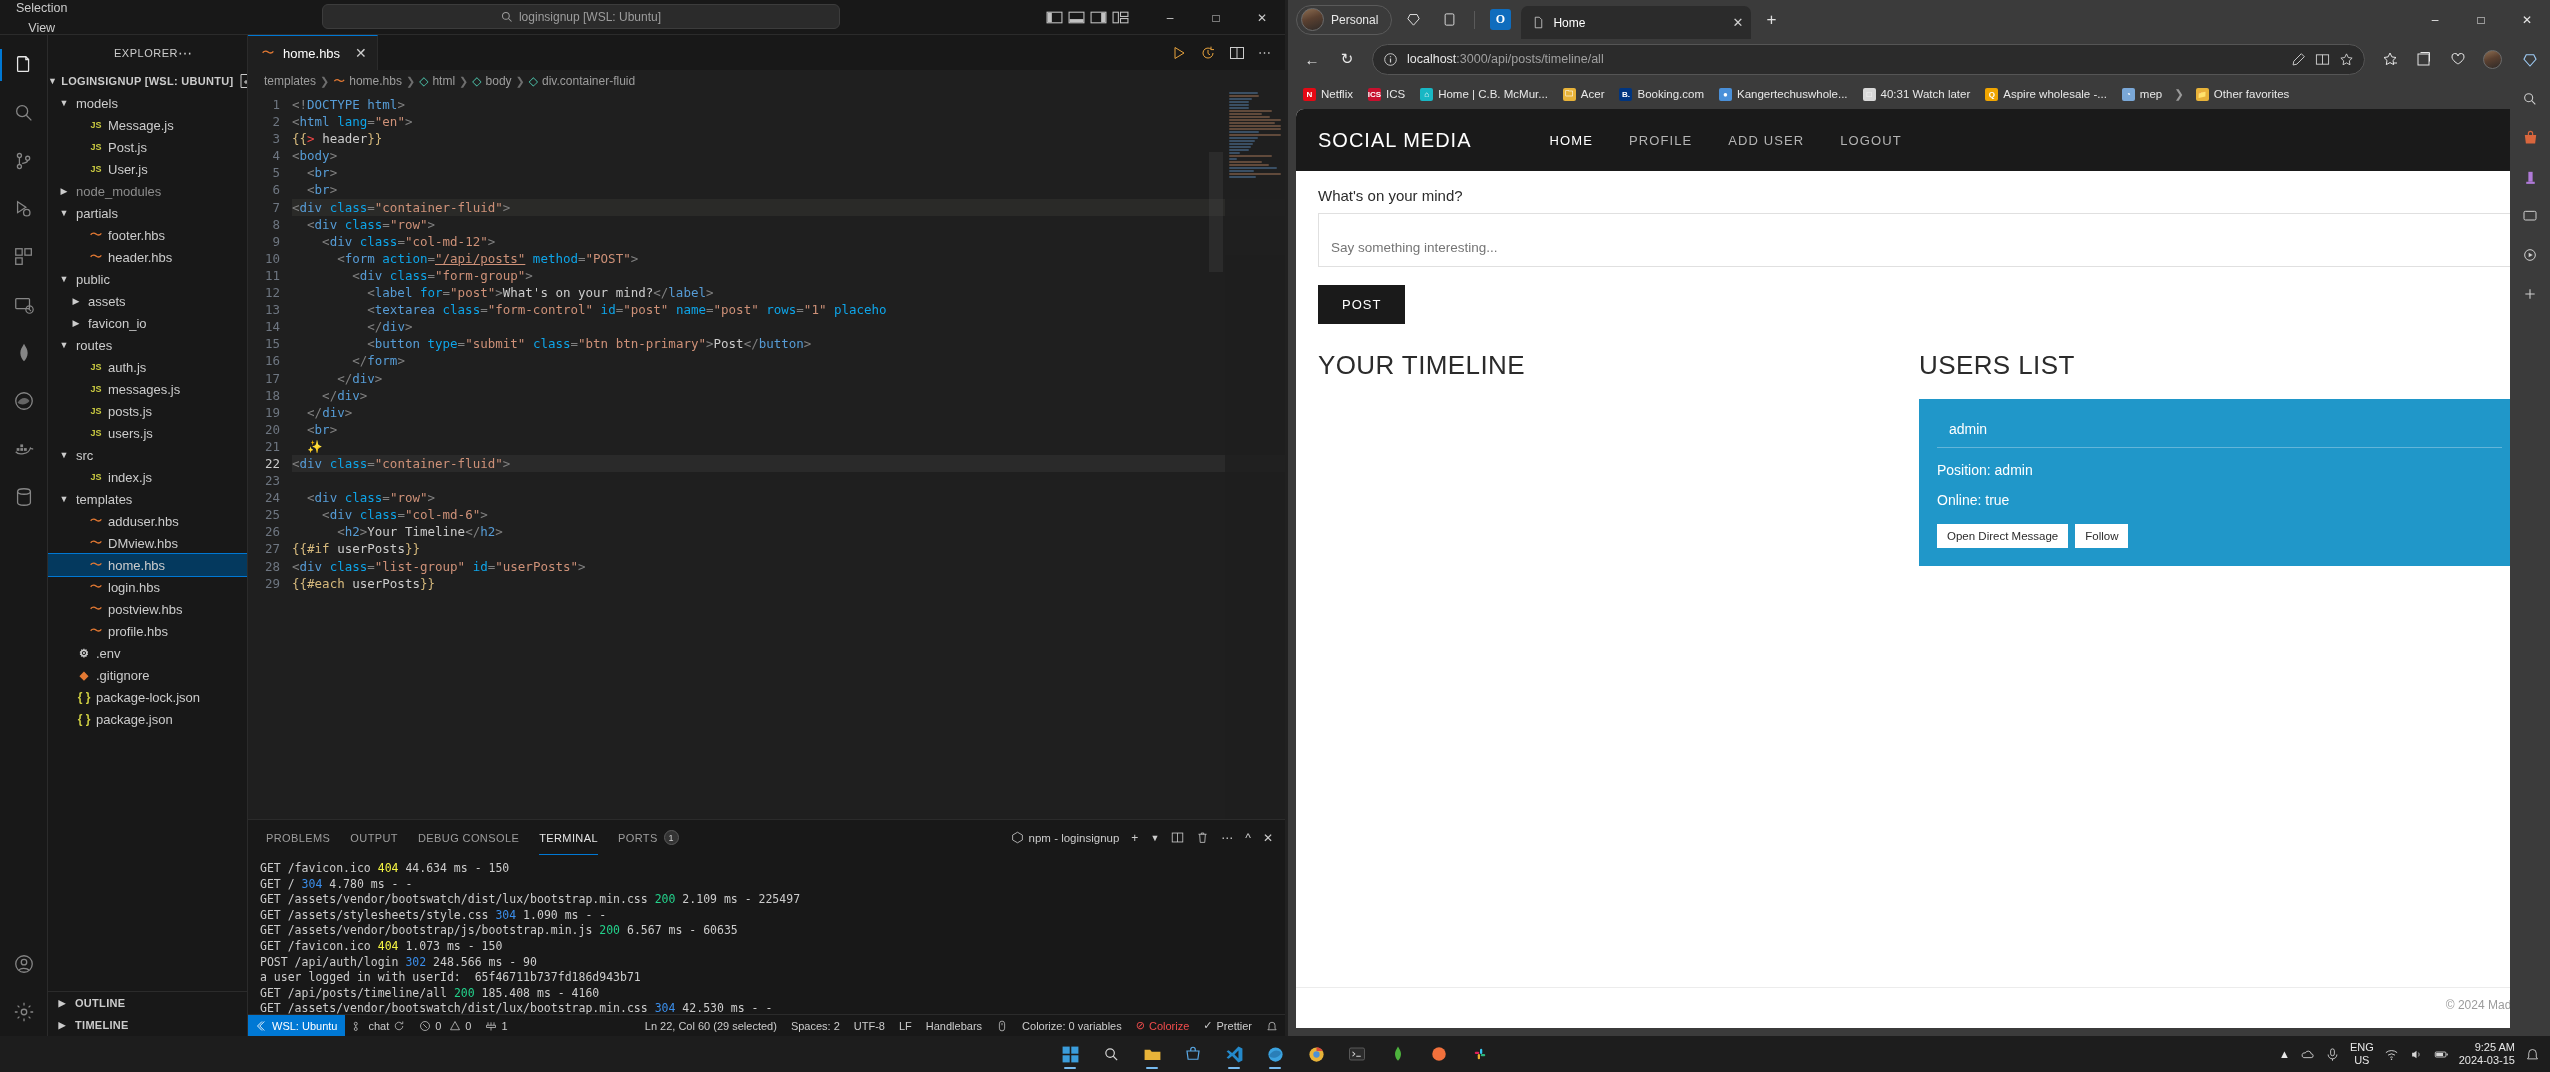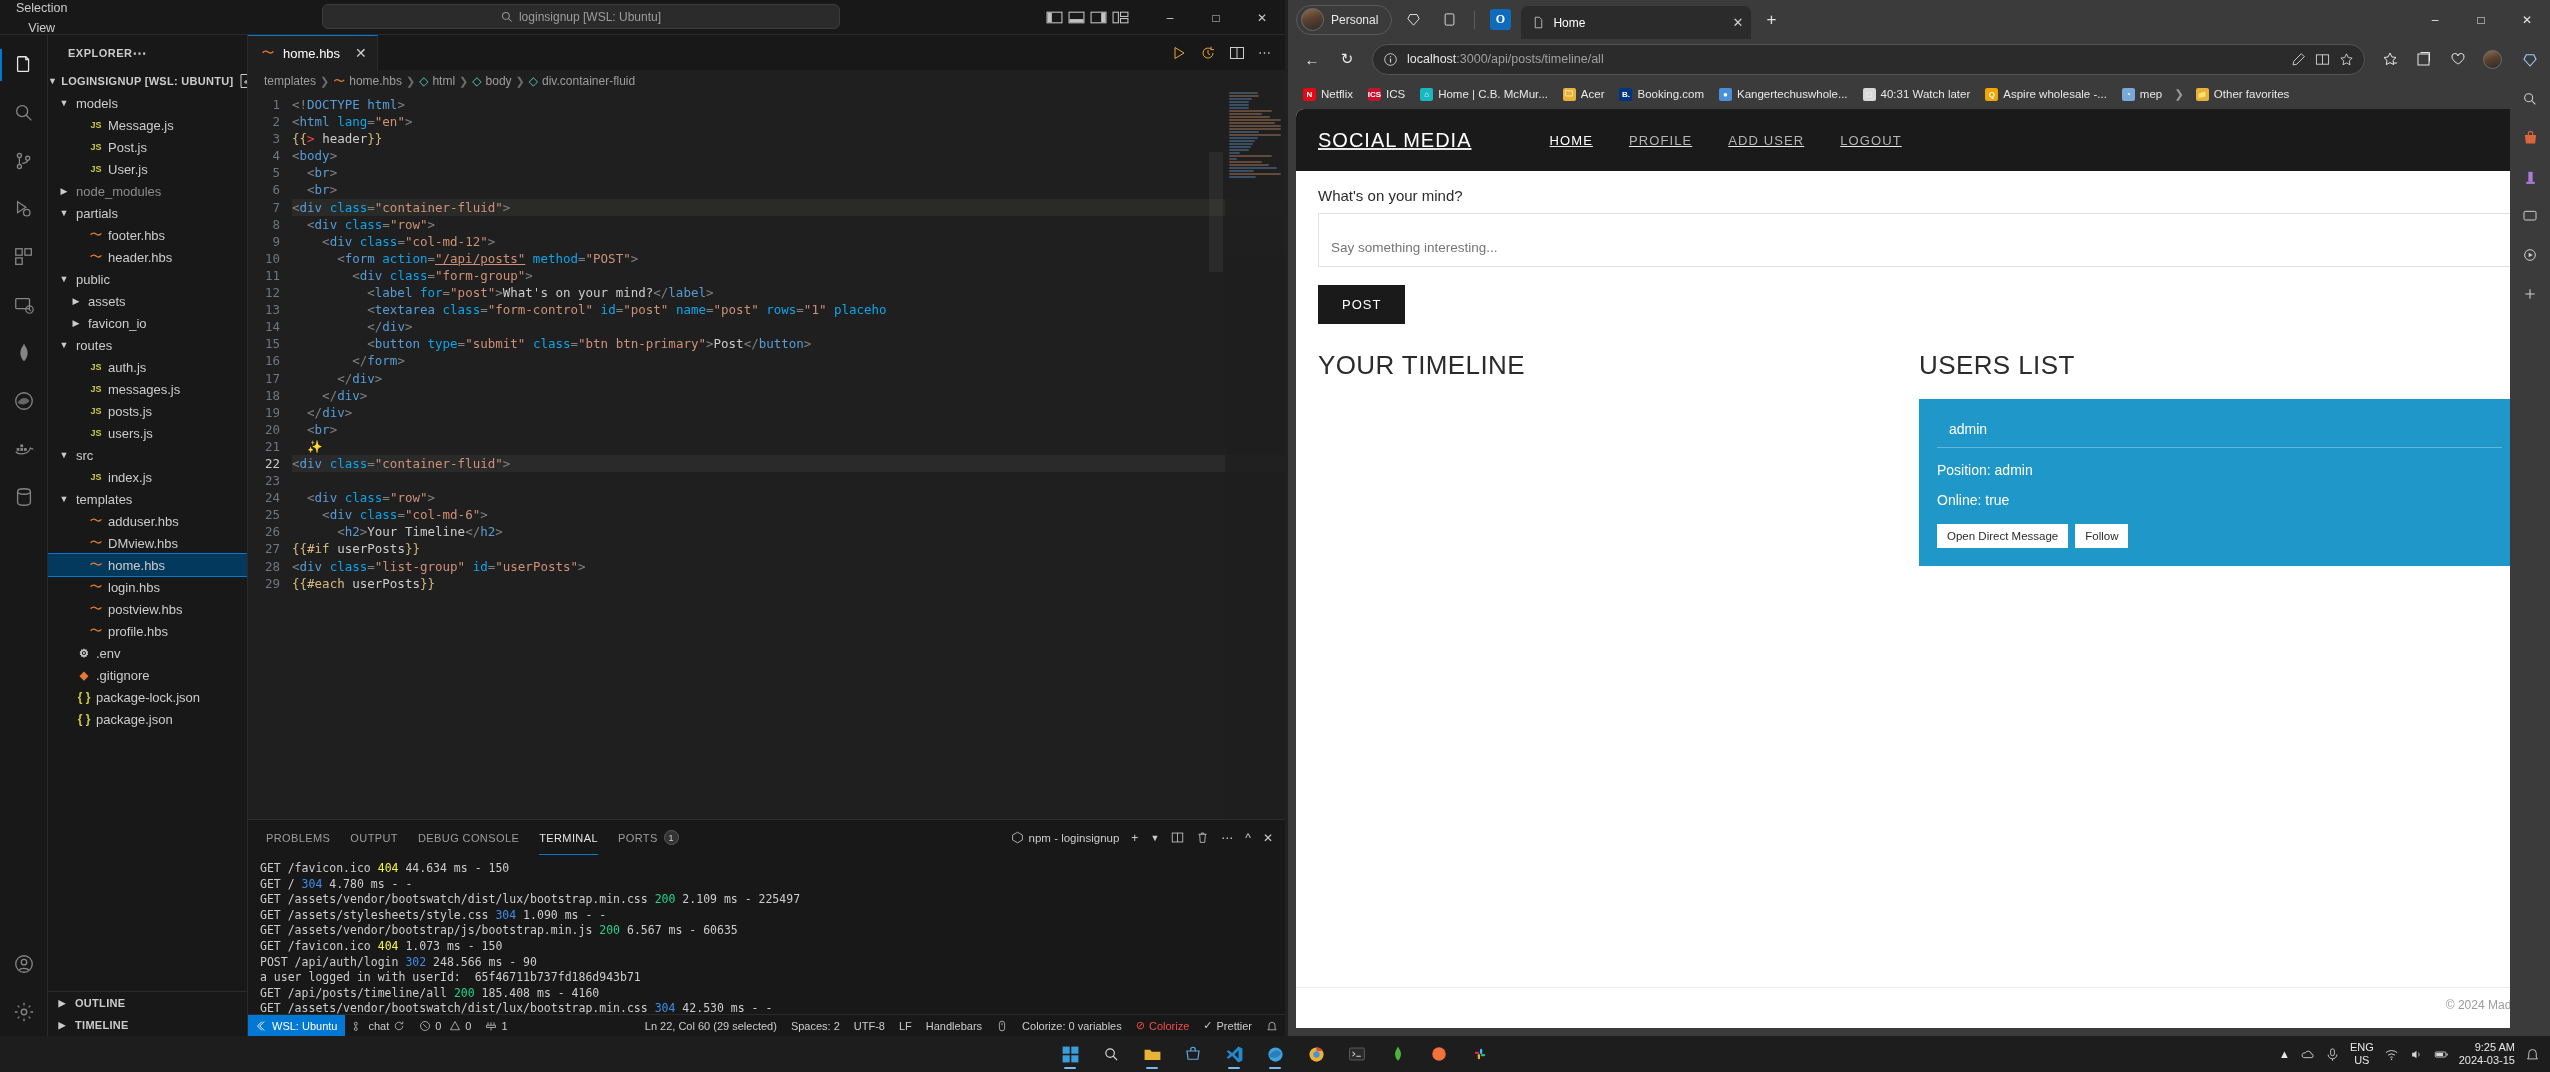--- a/index.html
+++ b/index.html
@@ -64,22 +64,22 @@
     content: ""; position: absolute; left: 0; top: 8px; bottom: 8px; width: 2px; background: #0078d4;
   }
   .act-spacer { flex: 1; }
 
   
   .sidebar {
     width: 200px; background: #181818; border-right: 1px solid #2b2b2b;
     display: flex; flex-direction: column; flex: 0 0 200px; min-height: 0;
   }
   .sb-header {
-    height: 35px; display: flex; align-items: center; justify-content: flex-start;
-    padding: 0 8px 0 20px; font-size: 11px; letter-spacing: .5px; color: #cccccc; font-weight: bold;
+    height: 35px; display: flex; align-items: center; justify-content: center;
+    padding: 0 8px 0 20px; font-size: 11px; letter-spacing: .5px; color: #cccccc;
   }
   .sb-header .dots { color: #cccccc; font-size: 14px; letter-spacing: 1px; }
   .tree { flex: 1; overflow: hidden; font-size: 13px; }
   .tree-row {
     height: 22px; display: flex; align-items: center; gap: 4px; padding-right: 6px;
     white-space: nowrap; color: #cccccc; cursor: pointer;
   }
   .tree-row.selected { background: #04395e; outline: 1px solid #0078d4; }
   .tree-row.root { font-weight: bold; font-size: 11px; letter-spacing: .3px; }
   .tw { width: 16px; display: inline-flex; align-items: center; justify-content: center; color: #cccccc; font-size: 9px; }
@@ -224,21 +224,21 @@
   }
   .bm { display: flex; align-items: center; gap: 5px; padding: 3px 7px; border-radius: 4px; white-space: nowrap; }
   .bm-ico { width: 13px; height: 13px; border-radius: 2px; display: flex; align-items: center; justify-content: center; font-size: 8px; font-weight: bold; color: #fff; }
   .bm-sep { color: #9a9a9a; padding: 0 4px; }
 
   .page {
     flex: 1; background: #ffffff; margin: 0 8px 8px 8px; border-radius: 8px 8px 0 0;
     overflow: hidden; position: relative; display: flex; flex-direction: column;
   }
   .site-nav {
-    background: #1a1a1a; height: 62px; display: flex; align-items: center; padding: 12px 22px; gap: 0; text-decoration: underline;
+    background: #1a1a1a; height: 62px; display: flex; align-items: center; padding: 12px 22px; gap: 0;
   }
   .site-brand {
     color: #ffffff; font-size: 20px; letter-spacing: 1px; font-weight: normal;
     font-family: "Liberation Sans", sans-serif; margin-right: 60px;
   }
   .site-link {
     color: #b4b4b4; font-size: 13px; letter-spacing: 1.1px; padding: 0 18px;
   }
   .site-link.active { color: #ffffff; }
   .page-body { flex: 1; padding: 16px 22px 0 22px; overflow: hidden; background: #fff; position: relative; }

